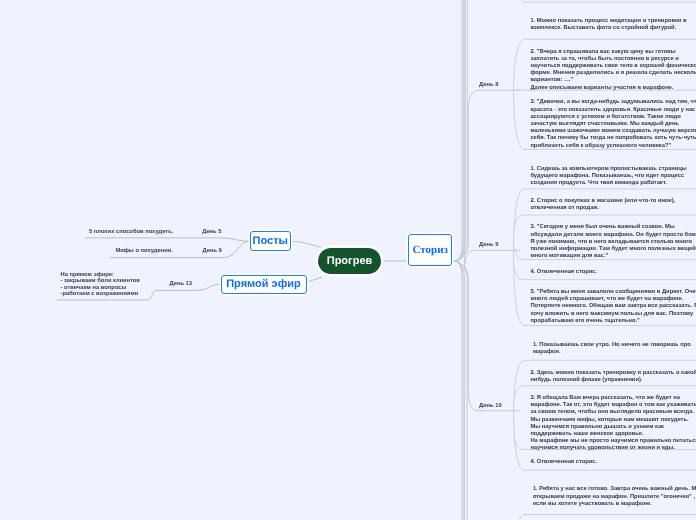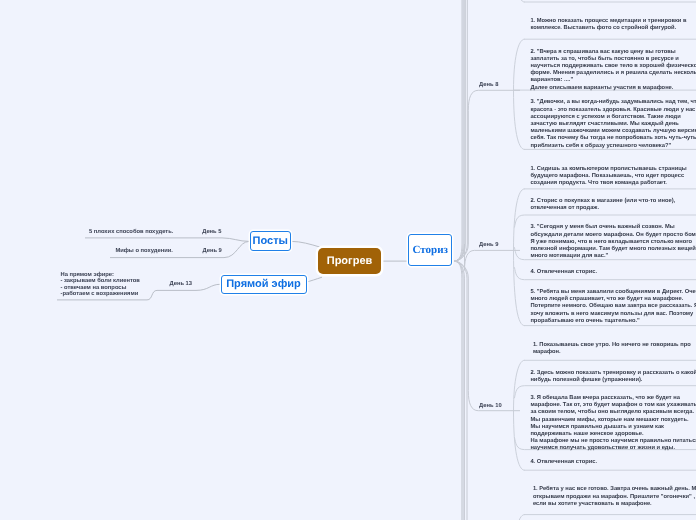--- a/index.html
+++ b/index.html
@@ -4,21 +4,21 @@
 <title>Mind map</title>
 <style>
 html,body{margin:0;padding:0;}
 body{width:696px;height:520px;overflow:hidden;background:#f0f3fd;
      font-family:"Liberation Sans",sans-serif;
      -webkit-font-smoothing:antialiased;text-rendering:geometricPrecision;}
 #stage{position:relative;width:696px;height:520px;overflow:hidden;background:#f0f3fd;}
 svg.links{position:absolute;left:0;top:0;width:696px;height:520px;}
 .node{position:absolute;box-sizing:border-box;display:flex;align-items:center;
       justify-content:center;white-space:nowrap;}
-.node-center{background:#a16207;border-radius:5px;color:#ffffff;font-weight:bold;font-size:11px;
+.node-center{background:#14532d;border-radius:13px;color:#ffffff;font-weight:bold;font-size:11px;
       box-shadow:0 0 0 2.4px #ffffff;}
 .node-sub{background:#ffffff;border:1.4px solid #2080e8;border-radius:3px;color:#0f6fe2;
       font-weight:bold;font-size:11px;box-shadow:0 0 0 1.4px #ffffff;}
 .leaf{position:absolute;color:#3c4254;font-weight:bold;font-size:5.8px;white-space:pre;line-height:6.62px;}
 .day{position:absolute;color:#3c4254;font-weight:bold;font-size:5.8px;white-space:nowrap;}
 .note{position:absolute;color:#343a49;font-weight:bold;font-size:5.75px;line-height:7.2px;
       width:174.1px;white-space:pre-wrap;}
 </style>
 </head>
 <body>

